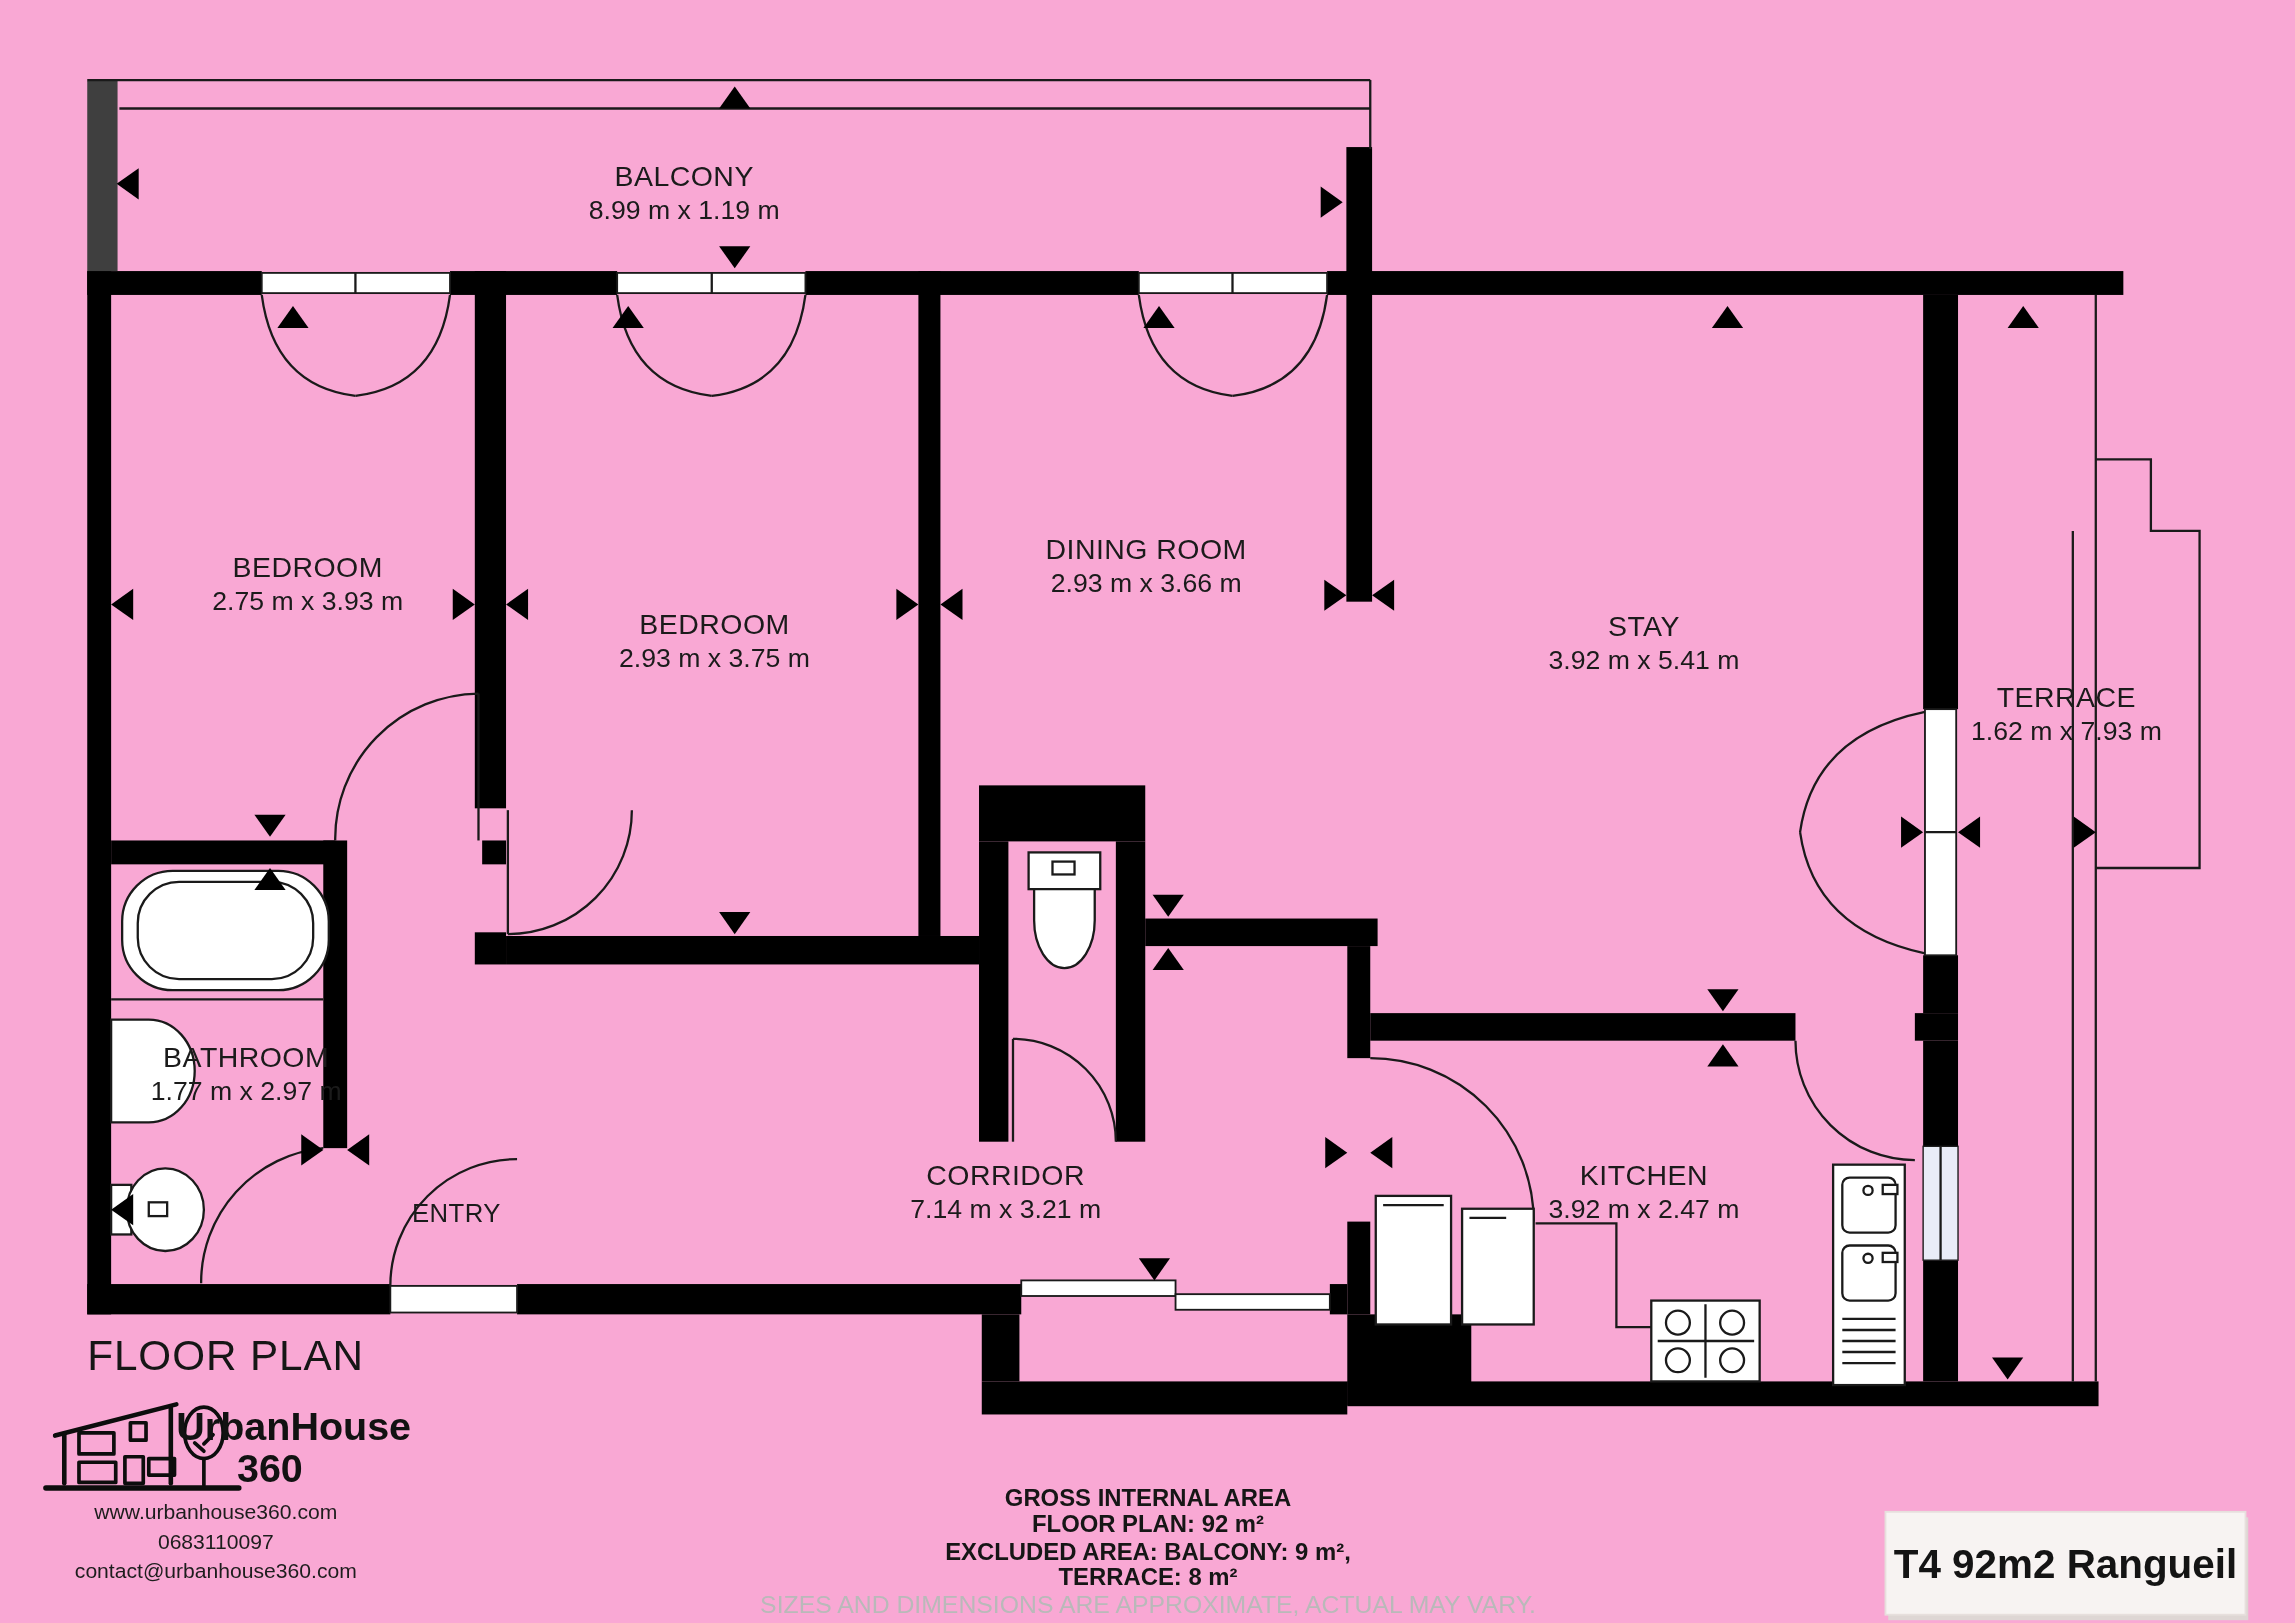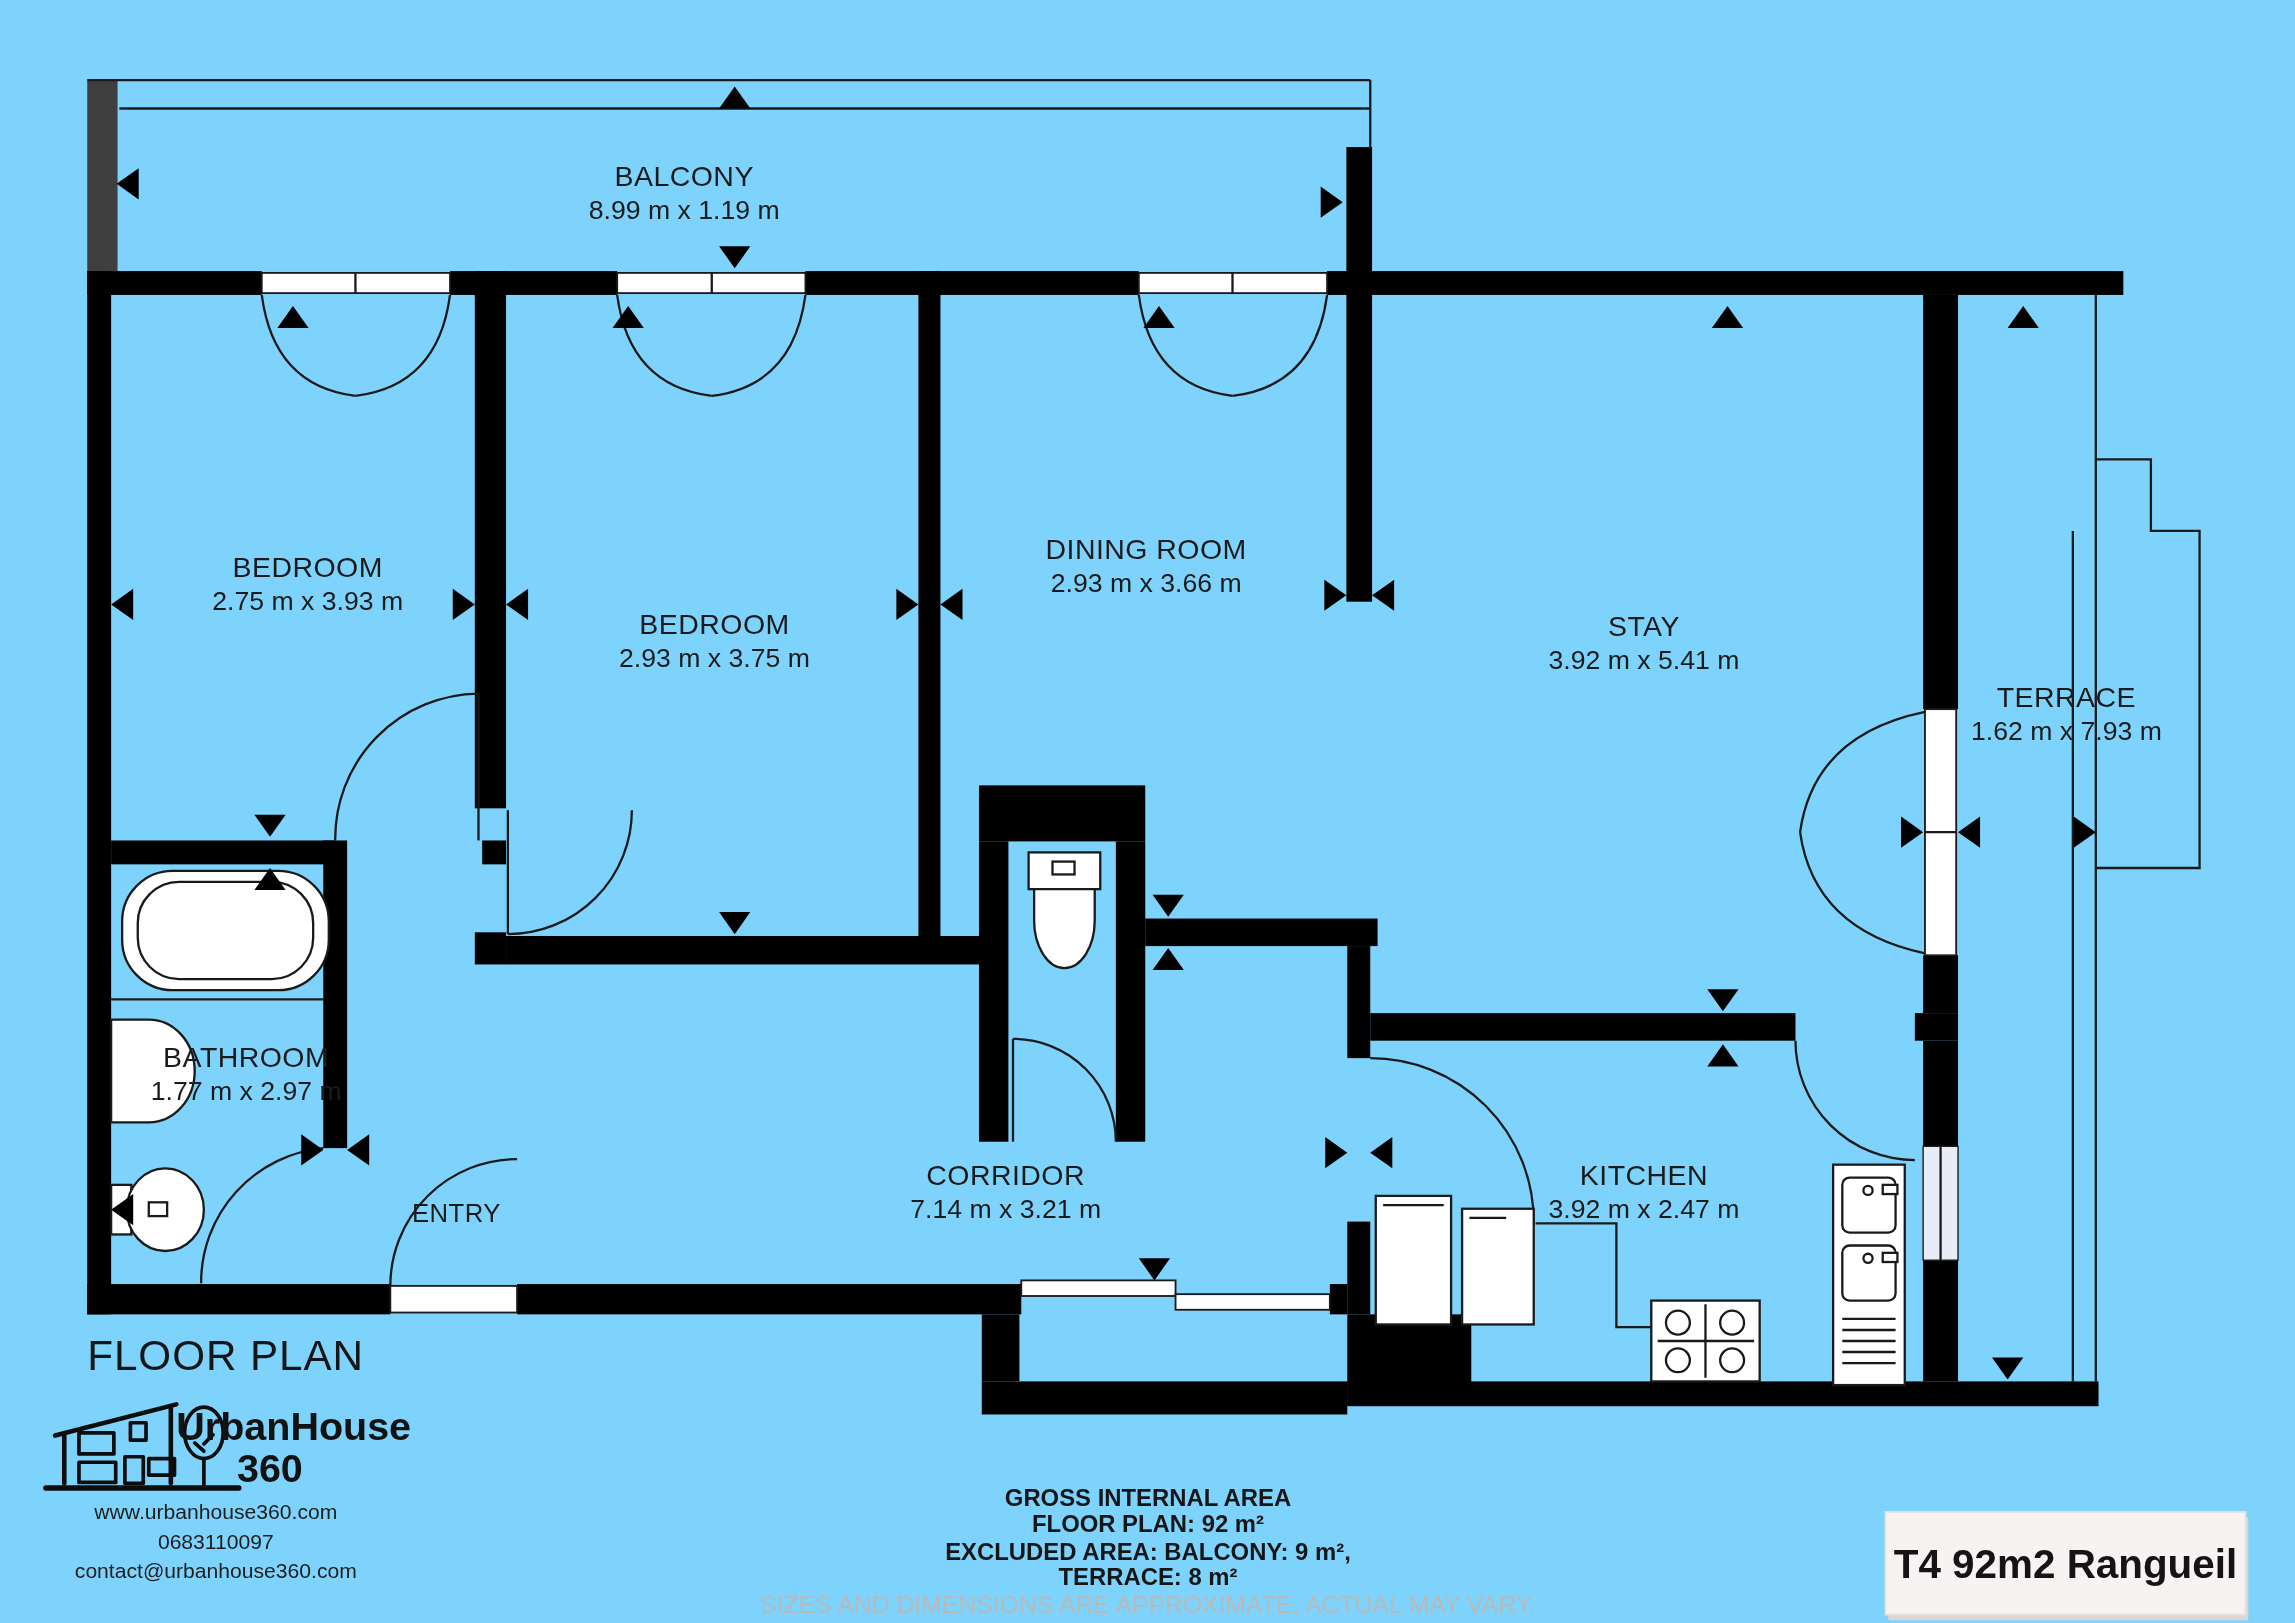--- a/index.html
+++ b/index.html
@@ -1,16 +1,16 @@
 <!DOCTYPE html>
 <html style="font-size:14.7px"><head>
 <meta charset="utf-8">
 <style>
   html,body{margin:0;padding:0;background:#ffffff;}
-  .page{position:relative;width:2296px;height:1624px;background:#7dd3fc;overflow:hidden;}
+  .page{position:relative;width:2296px;height:1624px;background:#f9a8d4;overflow:hidden;}
   svg{display:block;}
   text{font-family:"Liberation Sans","DejaVu Sans",sans-serif;fill:#1b1b1b;}
   .room-name{font-size:31px;letter-spacing:.5px;}
   .room-dims{font-size:29px;}
   .plan-title{font-size:46px;letter-spacing:1px;fill:#161616;}
   .brand1{font-size:43px;font-weight:700;fill:#121212;}
   .brand2{font-size:43px;font-weight:700;fill:#121212;}
   .contact{font-size:23px;fill:#1d1d1d;}
   .area-line{font-size:26px;font-weight:700;fill:#161616;}
   .disclaimer{font-size:27px;fill:#b9b9b9;}

